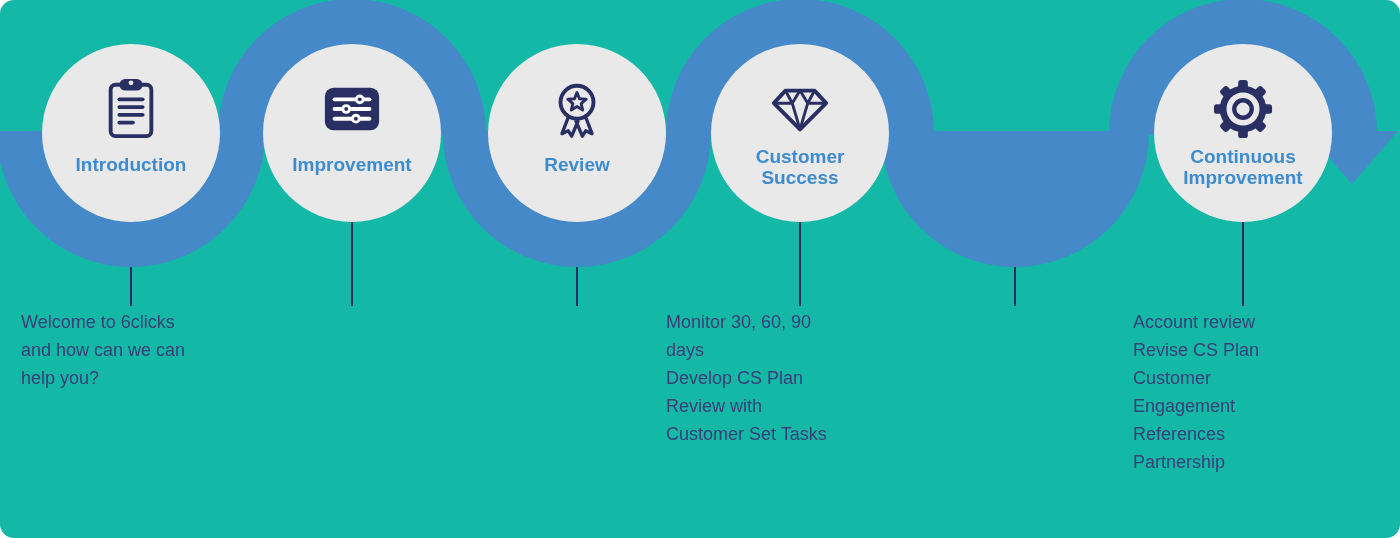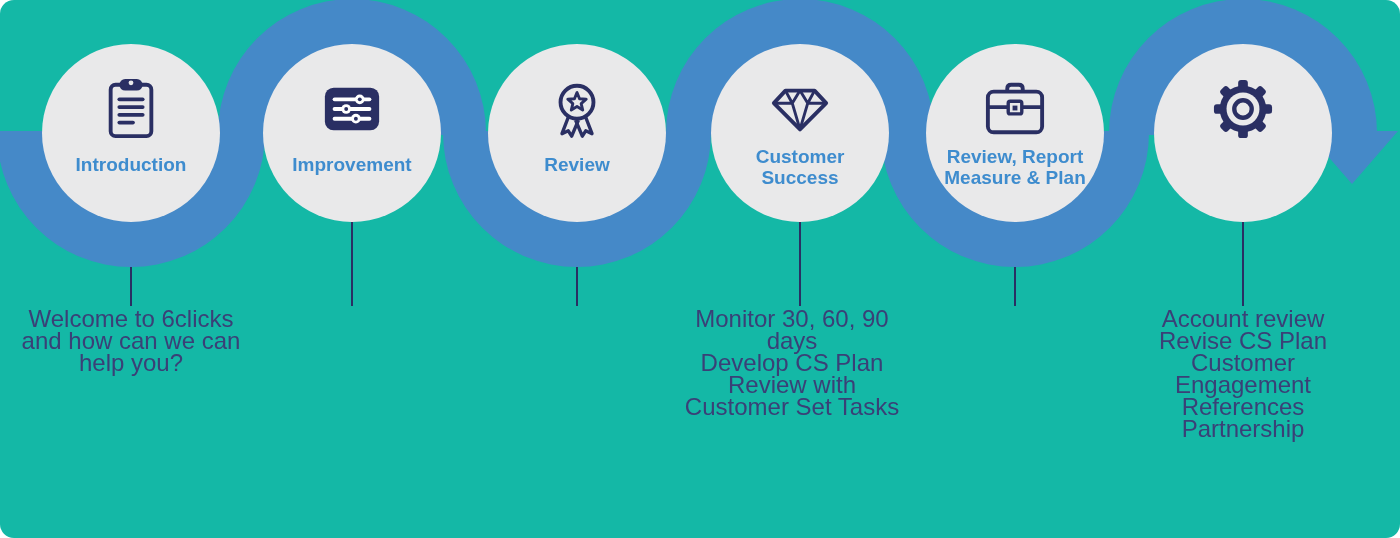--- a/index.html
+++ b/index.html
@@ -16,21 +16,21 @@
     padding-top:34px;box-sizing:border-box;
   }
   .icon{width:62px;height:62px;flex:none;}
   .step-label{
     margin-top:14px;font-size:19px;line-height:21px;font-weight:bold;
     color:#3E8CCE;text-align:center;white-space:pre-line;letter-spacing:0;
   }
   .step-label.two{margin-top:6px;}
   .details{
     position:absolute;top:308px;width:220px;z-index:2;
-    font-size:24px;line-height:22px;color:#3A4077;text-align:center;white-space:pre-line;
+    font-size:18px;line-height:28px;color:#3A4077;text-align:left;white-space:pre-line;
   }
 </style>
 </head>
 <body>
 
 <div class="stage">
 
   <svg class="ribbon-svg" viewBox="0 0 1400 538" aria-hidden="true">
 
     <g stroke="#2A2F63" stroke-width="2">
@@ -118,59 +118,46 @@
   <div class="node" style="left:711px">
     <div class="circle">
       <svg class="icon" viewBox="-32 -32 64 64">
         <path d="M -15,-19 L 15,-19 L 27,-6 L 0,21 L -27,-6 Z" fill="none" stroke="#2A2F63" stroke-width="4" stroke-linejoin="round"></path>
         <path d="M -15,-19 L -8,-6 L 0,-19 L 8,-6 L 15,-19 M -27,-6 L -8,-6 L 0,21 M 8,-6 L 0,21 M 8,-6 L 27,-6" fill="none" stroke="#2A2F63" stroke-width="3" stroke-linejoin="round"></path>
       </svg>
       <div class="step-label two">Customer
 Success</div>
     </div>
   </div>
-  <div class="details" style="left:682px">Monitor 30, 60, 90
+  <div class="details" style="left:666px">Monitor 30, 60, 90
 days
 Develop CS Plan
 Review with
 Customer Set Tasks</div>
 
-  <div class="node" style="left:926px">
-    <div class="circle">
-      <svg class="icon" viewBox="-32 -32 64 64">
-        <g fill="none" stroke="#2A2F63" stroke-width="4">
-          <path d="M -8,-18 v -3 q 0,-4 4,-4 h 8 q 4,0 4,4 v 3"></path>
-          <rect x="-28" y="-18" width="56" height="42" rx="6"></rect>
-          <line x1="-28" y1="-2" x2="28" y2="-2"></line>
-        </g>
-        <rect x="-7" y="-8" width="14" height="13" rx="2" fill="#E9E9EA" stroke="#2A2F63" stroke-width="3.5"></rect>
-        <rect x="-2.5" y="-3.5" width="5" height="5" fill="#2A2F63"></rect>
-      </svg>
-      <div class="step-label two">Review, Report
-Measure &amp; Plan</div>
-    </div>
-  </div>
 
   <div class="node" style="left:1154px">
     <div class="circle">
       <svg class="icon" viewBox="-32 -32 64 64">
         <g fill="#2A2F63">
           <rect x="-5" y="-30" width="10" height="12" rx="3"></rect>
           <rect x="-5" y="-30" width="10" height="12" rx="3" transform="rotate(45)"></rect>
           <rect x="-5" y="-30" width="10" height="12" rx="3" transform="rotate(90)"></rect>
           <rect x="-5" y="-30" width="10" height="12" rx="3" transform="rotate(135)"></rect>
           <rect x="-5" y="-30" width="10" height="12" rx="3" transform="rotate(180)"></rect>
           <rect x="-5" y="-30" width="10" height="12" rx="3" transform="rotate(225)"></rect>
           <rect x="-5" y="-30" width="10" height="12" rx="3" transform="rotate(270)"></rect>
           <rect x="-5" y="-30" width="10" height="12" rx="3" transform="rotate(315)"></rect>
           <circle r="24"></circle>
         </g>
         <circle r="17" fill="#E9E9EA"></circle>
         <circle r="9" fill="none" stroke="#2A2F63" stroke-width="4.5"></circle>
       </svg>
+      <div class="step-label two">Continuous
+Improvement</div>
     </div>
   </div>
   <div class="details" style="left:1133px">Account review
 Revise CS Plan
 Customer
 Engagement
 References
 Partnership</div>
 
 </div>

